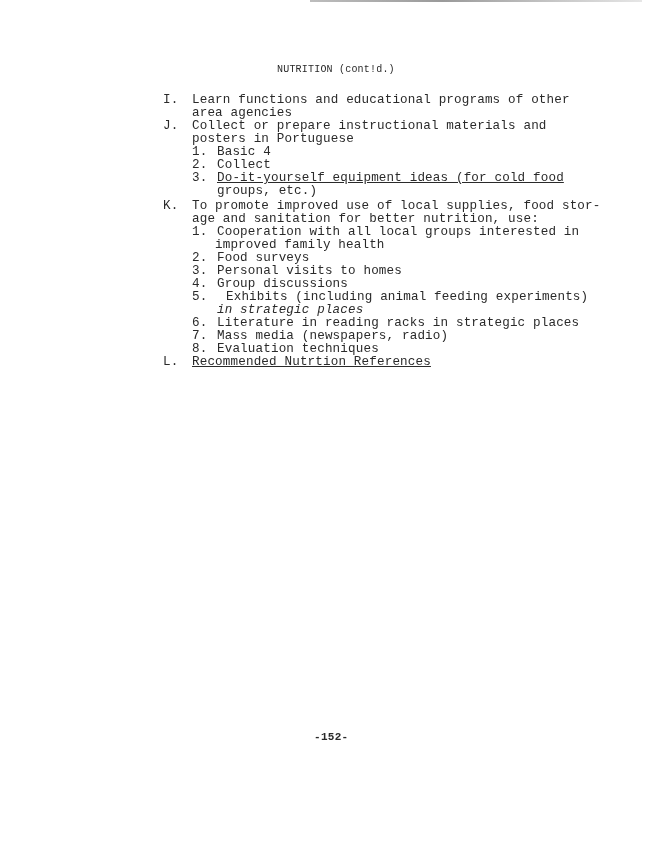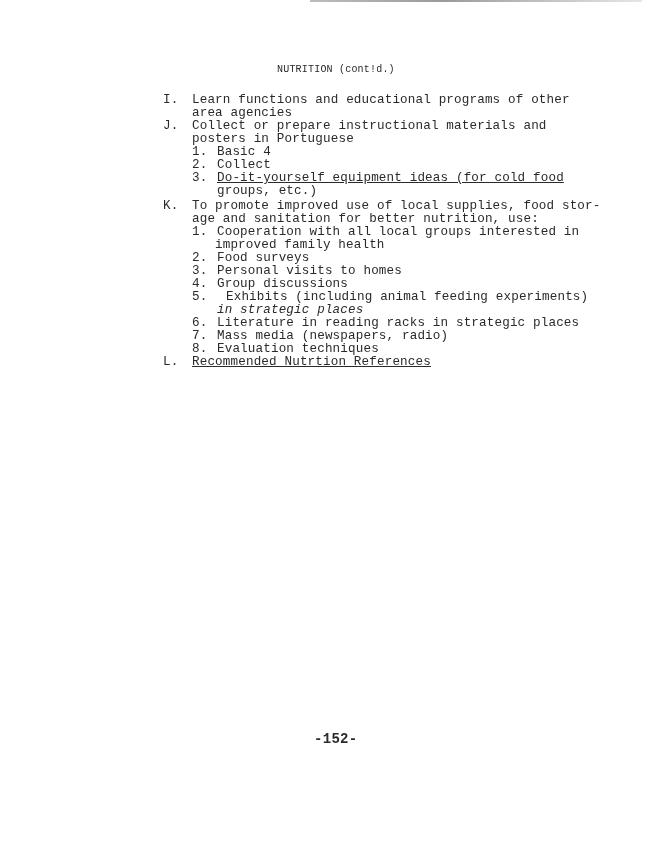--- a/index.html
+++ b/index.html
@@ -14,21 +14,21 @@
   }
   .page-title {
     position: absolute; left: 277px; top: 64px;
     font-size: 10px; letter-spacing: 0.2px; white-space: pre;
   }
   .line {
     position: absolute; font-size: 12.6px; line-height: 13px; white-space: pre;
     letter-spacing: 0.15px;
   }
   .page-number {
-    position: absolute; left: 314px; top: 731px; font-size: 14px; font-weight: bold; letter-spacing: 0.3px;
+    position: absolute; left: 314px; top: 731px; font-size: 11px; font-weight: bold; letter-spacing: 0.3px;
   }
 </style>
 </head>
 <body>
 
 <div class="scanline"></div>
 
 <div class="page-title">NUTRITION (cont!d.)</div>
 
 <div>

